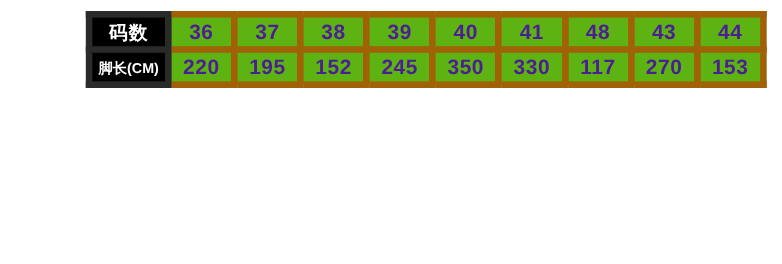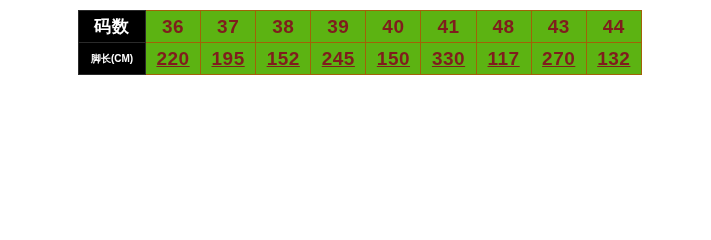--- a/index.html
+++ b/index.html
@@ -29,50 +29,49 @@
     table-layout: fixed;
   }
   .size-table tr {
     height: 32px;
   }
   .size-table td {
     padding: 0;
     margin: 0;
     text-align: center;
     vertical-align: middle;
-    border: 1px solid #a16207;
+    border: 6px solid #a16207;
     line-height: 1;
   }
   .label-cell {
     width: 66px;
     background: #000000;
     color: #ffffff;
     border-color: #2a2a2a !important;
   }
   .label-cell.row-head .label-text {
     font-size: 17px;
     font-weight: bold;
     letter-spacing: 1px;
   }
   .label-cell.row-len .label-text {
-    font-size: 10px;
+    font-size: 13px;
     font-weight: bold;
     letter-spacing: 0px;
   }
   .data-cell {
     width: 54.1px;
     background: #5cb312;
-    color: #7f1d1d;
+    color: #4c1d95;
     font-size: 19px;
     font-weight: bold;
     letter-spacing: 0.5px;
   }
   .row-len .data-cell {
     font-size: 19px;
-    text-decoration: underline;
   }
   .label-text {
     display: block;
   }
 </style>
 </head>
 <body>
 
 <div class="canvas">
   <table class="size-table">
@@ -92,21 +91,21 @@
         <td class="data-cell">44</td>
       </tr>
       <tr class="row-len">
         <td class="label-cell row-len">
           <span class="label-text">脚长(CM)</span>
         </td>
         <td class="data-cell">220</td>
         <td class="data-cell">195</td>
         <td class="data-cell">152</td>
         <td class="data-cell">245</td>
-        <td class="data-cell">150</td>
+        <td class="data-cell">350</td>
         <td class="data-cell">330</td>
         <td class="data-cell">117</td>
         <td class="data-cell">270</td>
-        <td class="data-cell">132</td>
+        <td class="data-cell">153</td>
       </tr>
     </tbody>
   </table>
 </div>
 
 </body></html>

